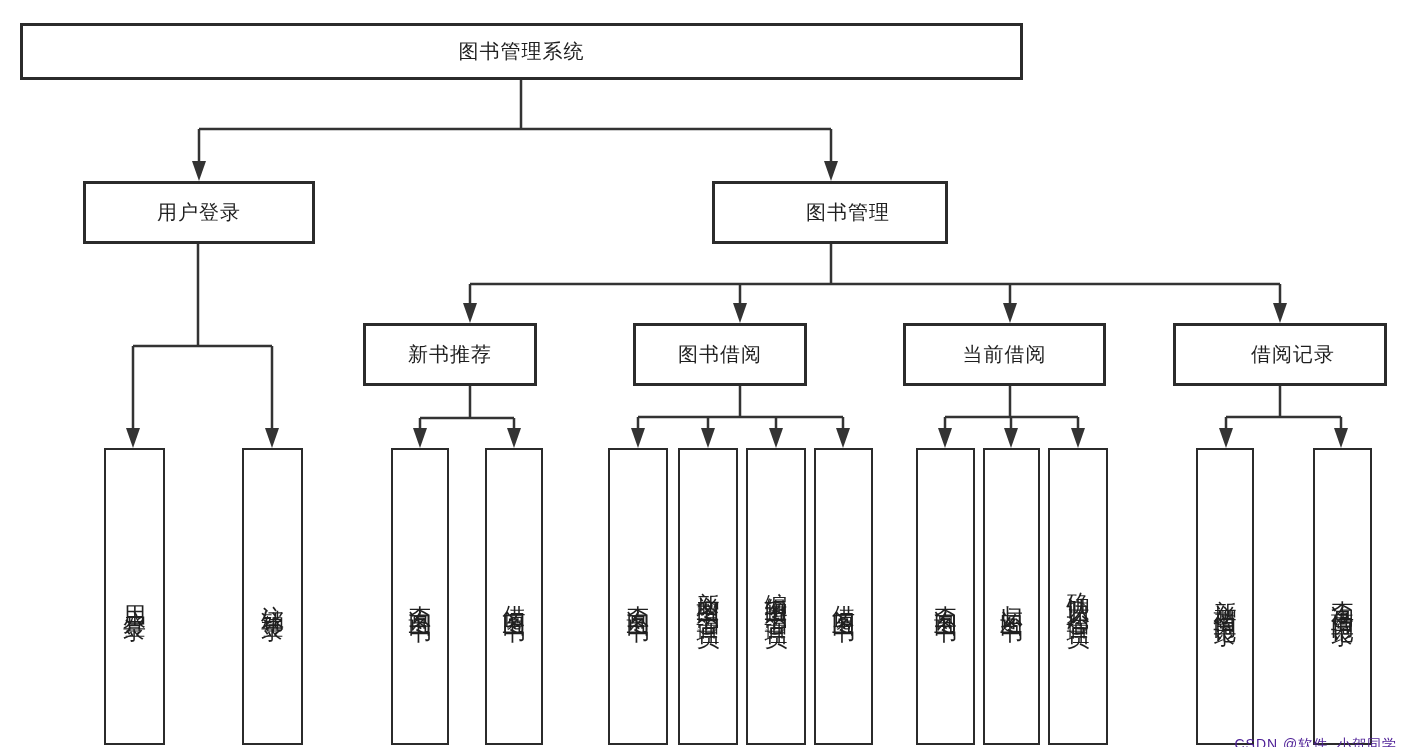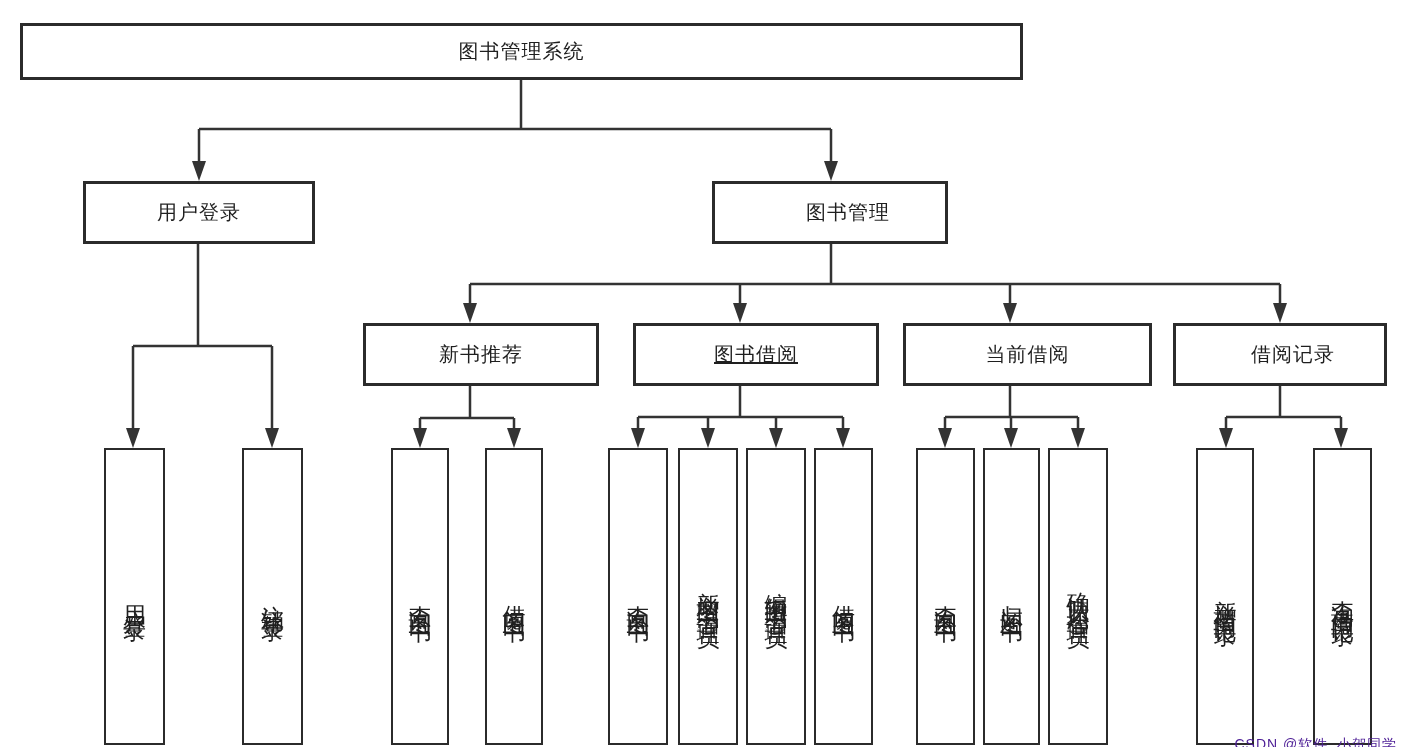--- a/index.html
+++ b/index.html
@@ -130,23 +130,23 @@
       <polygon points="1219,417 1233,417 1226,437"></polygon>
       <polygon points="1334,417 1348,417 1341,437"></polygon>
     </g>
   </svg>
 
   <div class="node" style="left:20px; top:12px; width:1003px; height:57px;">图书管理系统</div>
 
   <div class="node" style="left:83px; top:170px; width:232px; height:63px;">用户登录</div>
   <div class="node" style="left:712px; top:170px; width:236px; height:63px;padding-left:36px;">图书管理</div>
 
-  <div class="node" style="left:363px; top:312px; width:236px; height:63px;">新书推荐</div>
-  <div class="node" style="left:633px; top:312px; width:246px; height:63px;text-decoration:underline;">图书借阅</div>
-  <div class="node" style="left:903px; top:312px; width:249px; height:63px;">当前借阅</div>
+  <div class="node" style="left:363px; top:312px; width:174px; height:63px;">新书推荐</div>
+  <div class="node" style="left:633px; top:312px; width:174px; height:63px;">图书借阅</div>
+  <div class="node" style="left:903px; top:312px; width:203px; height:63px;">当前借阅</div>
   <div class="node" style="left:1173px; top:312px; width:214px; height:63px;padding-left:26px;">借阅记录</div>
 
   <div class="leaf" style="left:104px; width:61px;">
     <span>用户登录</span>
   </div>
   <div class="leaf" style="left:242px; width:61px;">
     <span>注销登录</span>
   </div>
 
   <div class="leaf" style="left:391px; width:58px;">

